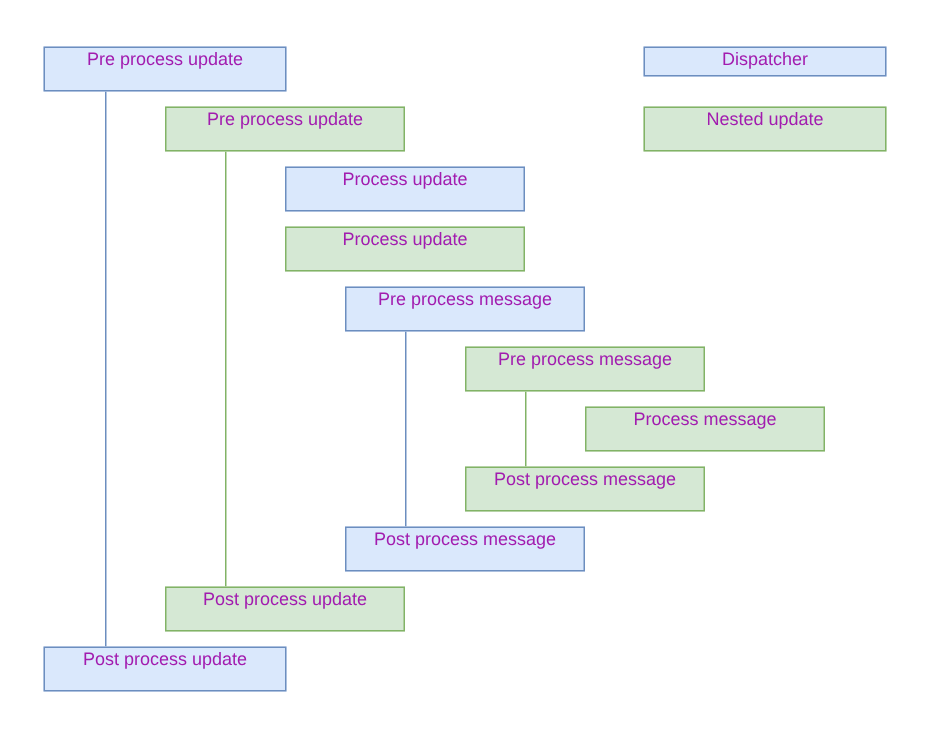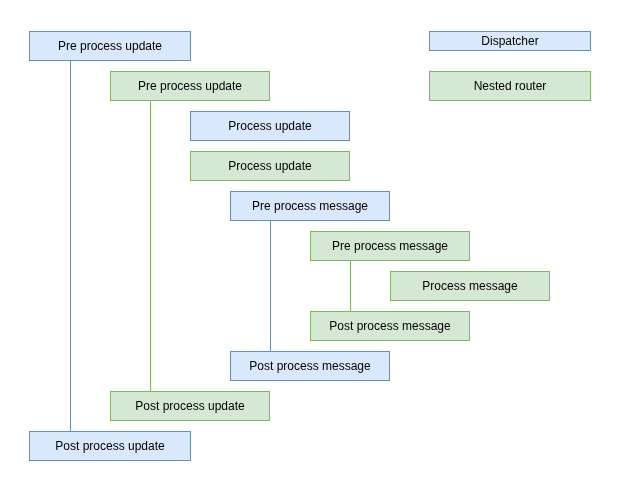--- a/index.html
+++ b/index.html
@@ -17,25 +17,24 @@
   #canvas {
     position: relative;
     width: 621px;
     height: 491px;
     background: #ffffff;
   }
   .node {
     position: absolute;
     box-sizing: border-box;
     display: flex;
-    align-items: center;
     justify-content: center;
     font-size: 12px;
     line-height: 14px;
-    color: #000000;
+    color: #a21caf;
     text-align: center;
     white-space: nowrap;
     border-width: 1px;
     border-style: solid;
     z-index: 2;
   }
   .node.blue {
     background: #dae8fc;
     border-color: #6c8ebf;
   }
@@ -92,15 +91,15 @@
     <div class="node green" style="left: 110px; top: 391px; width: 160px; height: 30px;">
       <span>Post process update</span>
     </div>
     <div class="node blue" style="left: 29px; top: 431px; width: 162px; height: 30px;">
       <span>Post process update</span>
     </div>
     <div class="node blue" style="left: 429px; top: 31px; width: 162px; height: 20px;">
       <span>Dispatcher</span>
     </div>
     <div class="node green" style="left: 429px; top: 71px; width: 162px; height: 30px;">
-      <span>Nested router</span>
+      <span>Nested update</span>
     </div>
   </div>
 
 </body></html>

